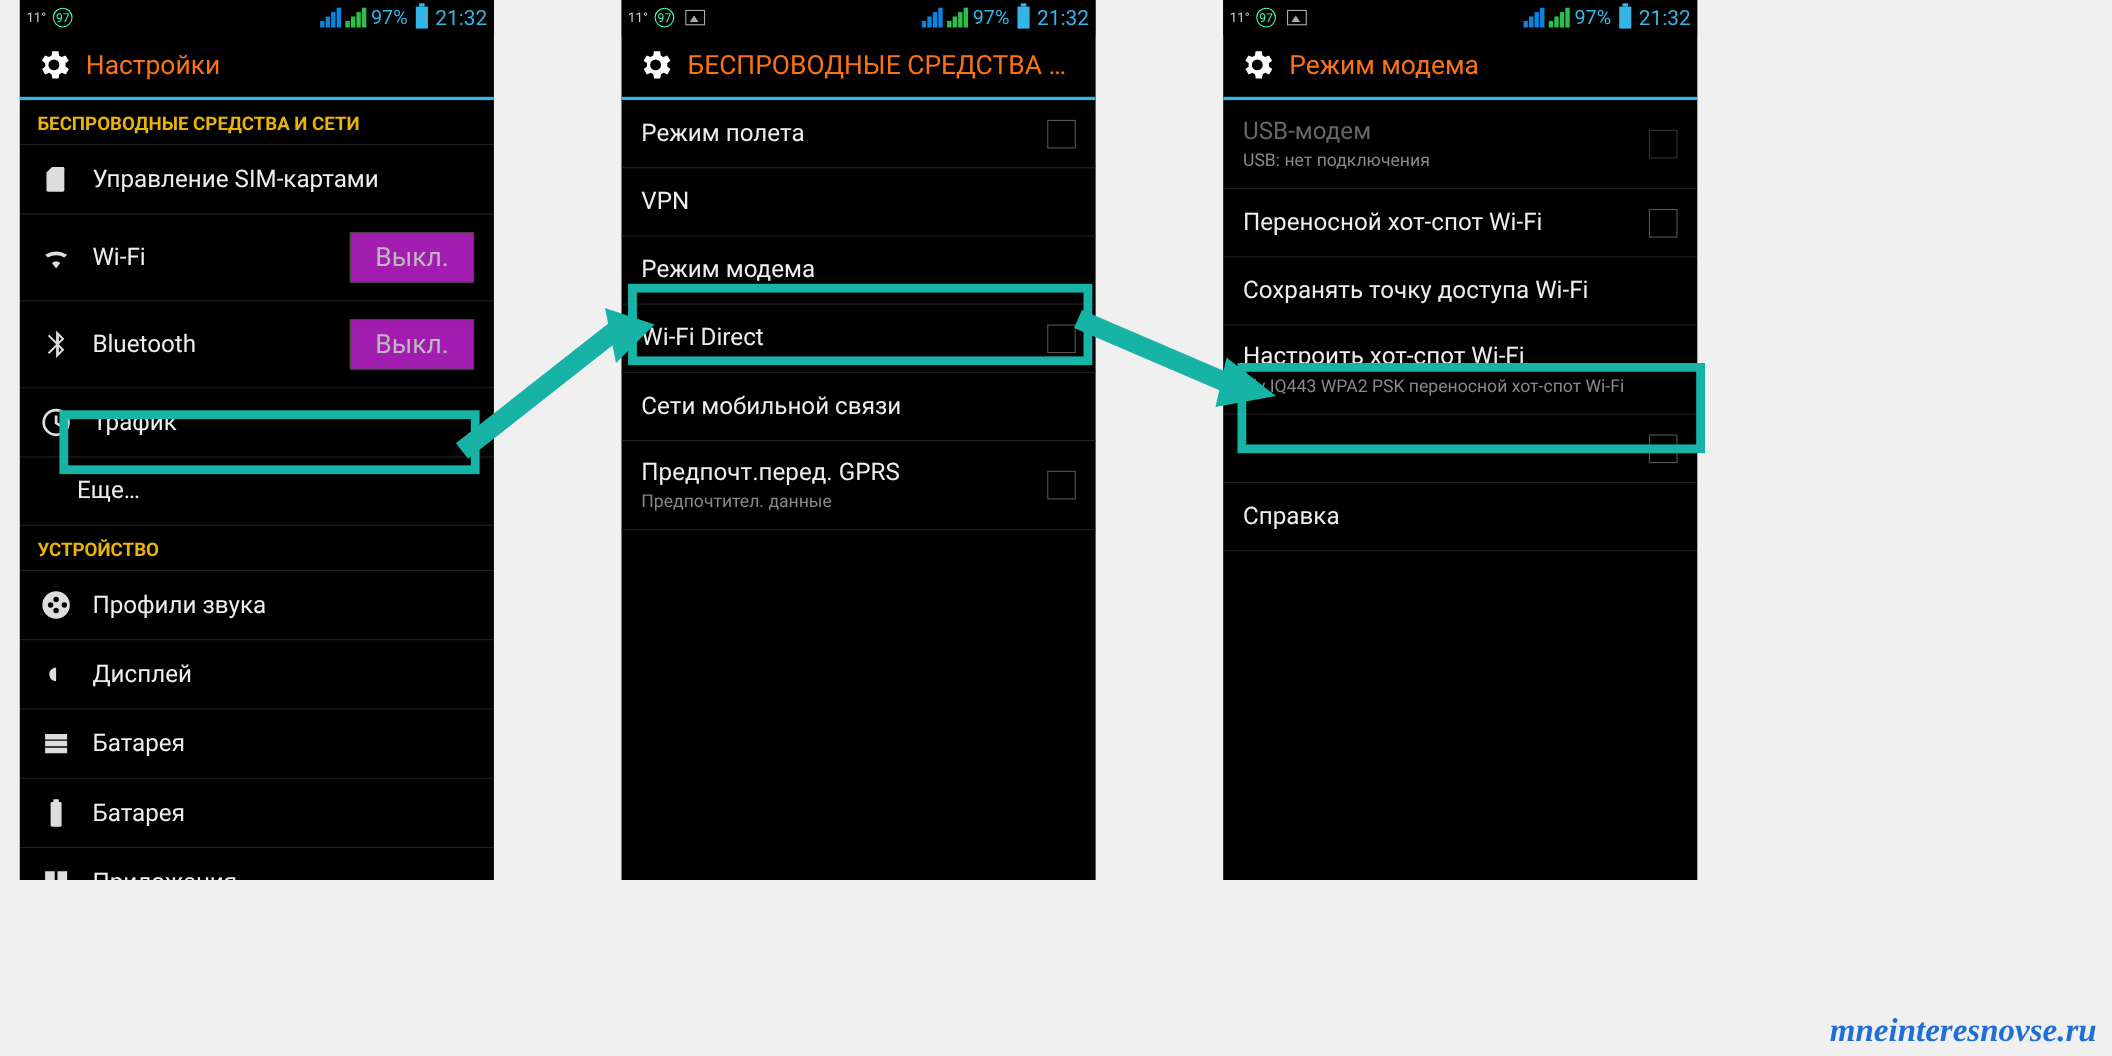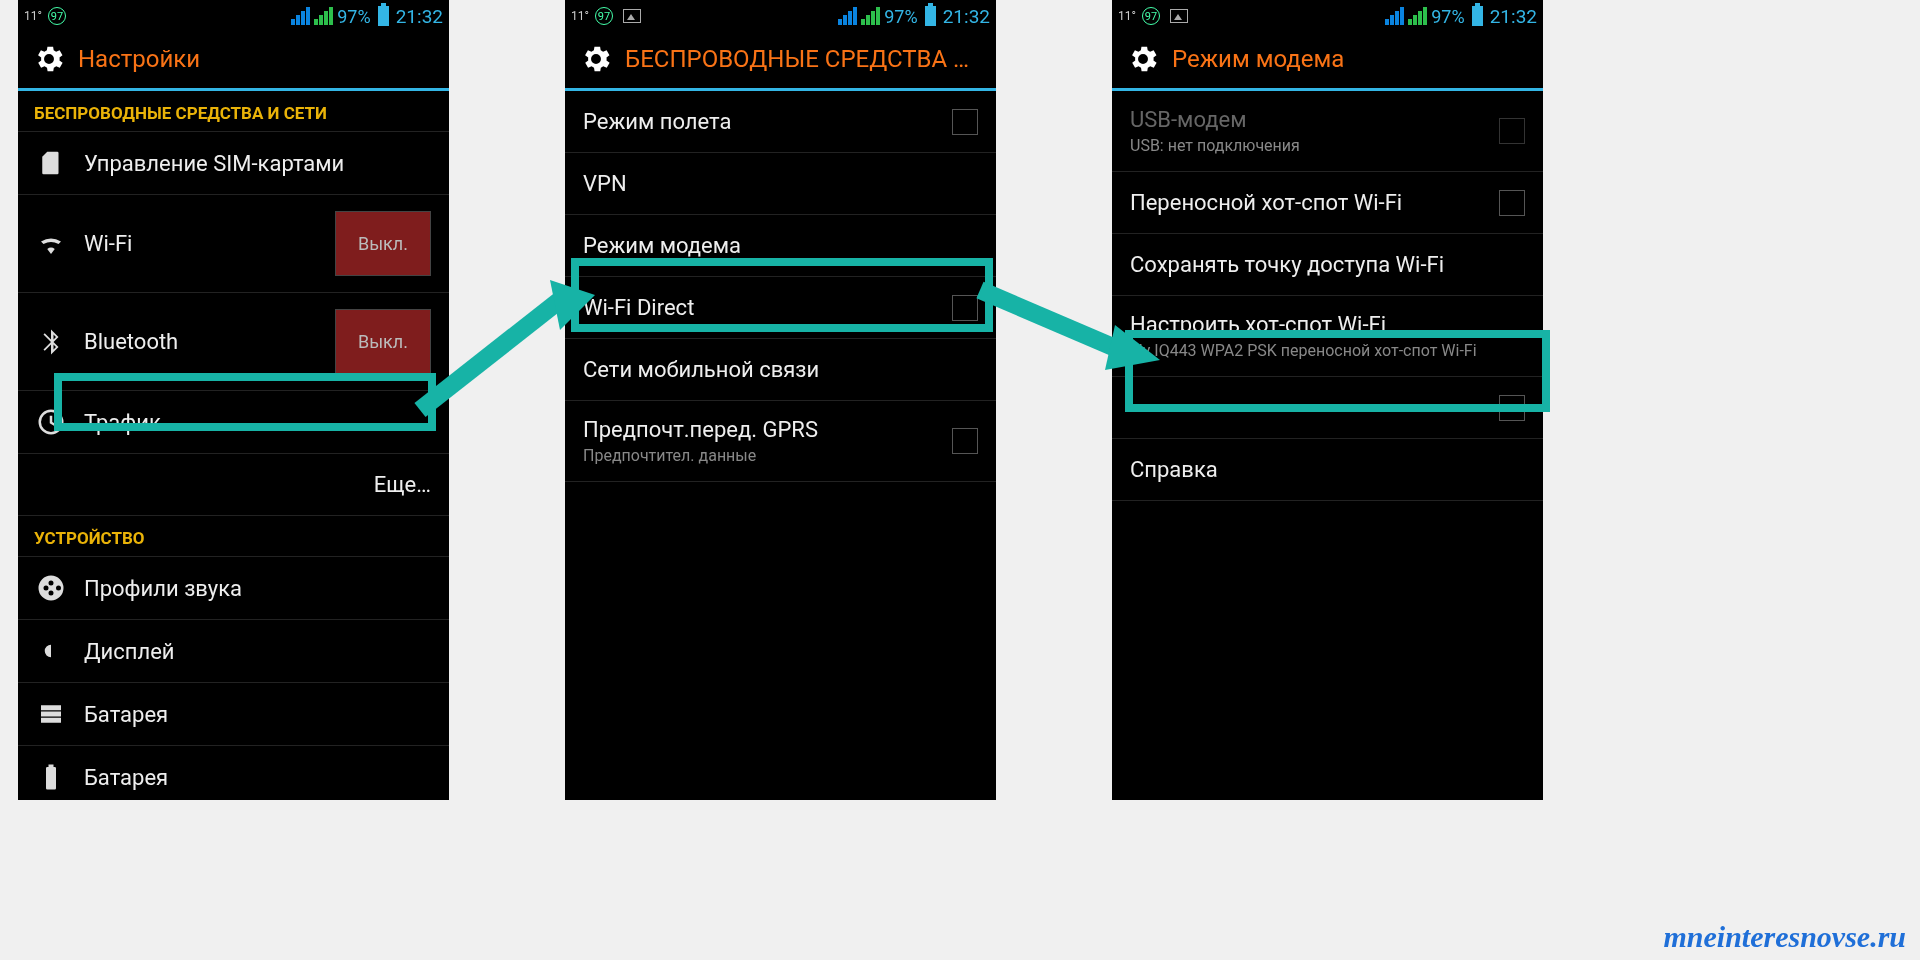--- a/index.html
+++ b/index.html
@@ -71,28 +71,28 @@
     border-bottom:1px solid #222;
     min-height:62px;
     position:relative;
   }
   .row .ic { width:30px; height:30px; margin-right:18px; flex-shrink:0; fill:#ddd; color:#ddd; }
   .row .label { font-size:22px; color:#eee; flex:1; }
   .row .label.dim { color:#666; }
   .row .sub { font-size:16px; color:#888; margin-top:4px; }
   .row .stack { display:flex; flex-direction:column; flex:1; }
   .row .toggle {
-    background:#7f1d1d; color:#bbb; font-size:18px;
-    padding:21px 22px; border:1px solid #444;
+    background:#a21caf; color:#bbb; font-size:24px;
+    padding:8px 22px; border:1px solid #444;
     margin-left:auto;
   }
   .row .chk {
     width:26px; height:26px; border:1px solid #555; margin-left:auto; flex-shrink:0;
   }
-  .row.indent { padding-left:72px;text-align:right; }
+  .row.indent { padding-left:52px; }
 
   .highlight {
     position:absolute;
     border:8px solid #17b3a6;
     pointer-events:none;
   }
   .hl1 { left:54px; top:373px; width:382px; height:58px; }
   .hl2 { left:571px; top:258px; width:422px; height:74px; }
   .hl3 { left:1125px; top:330px; width:425px; height:82px; }
 

